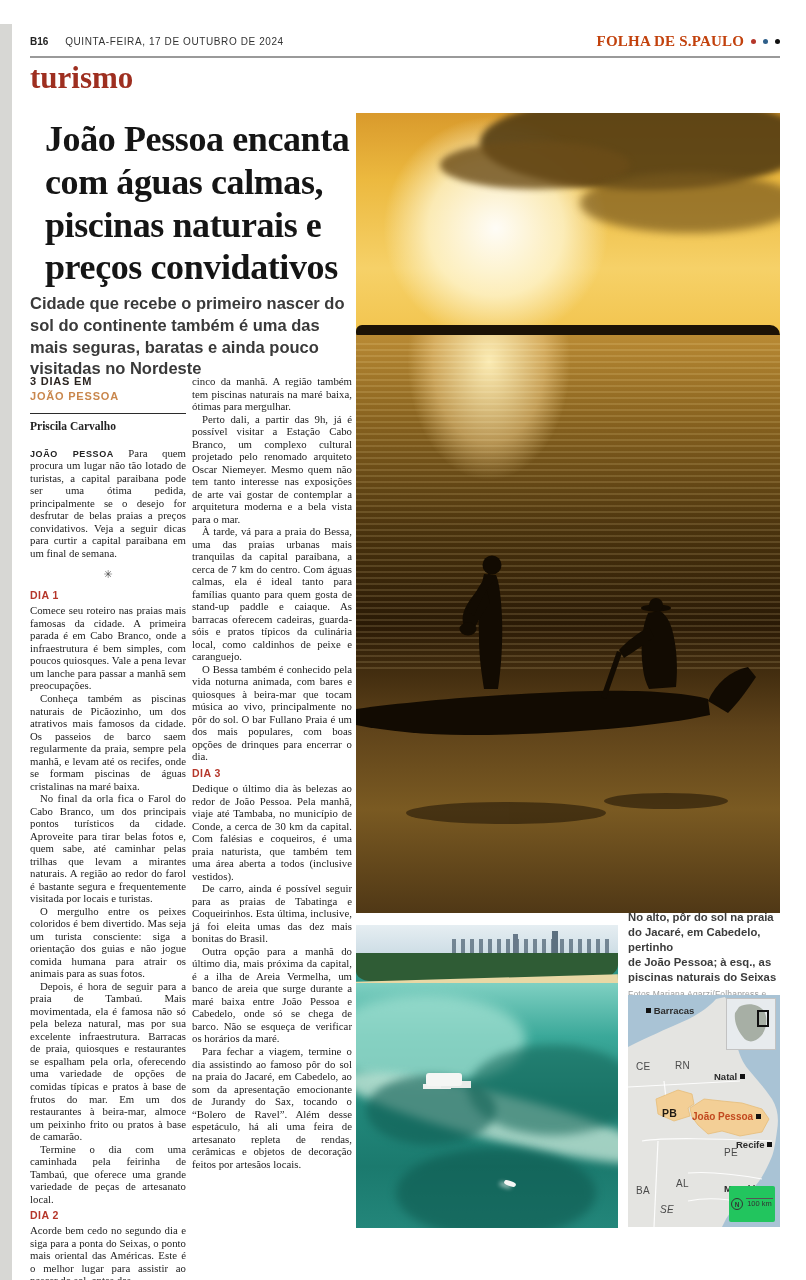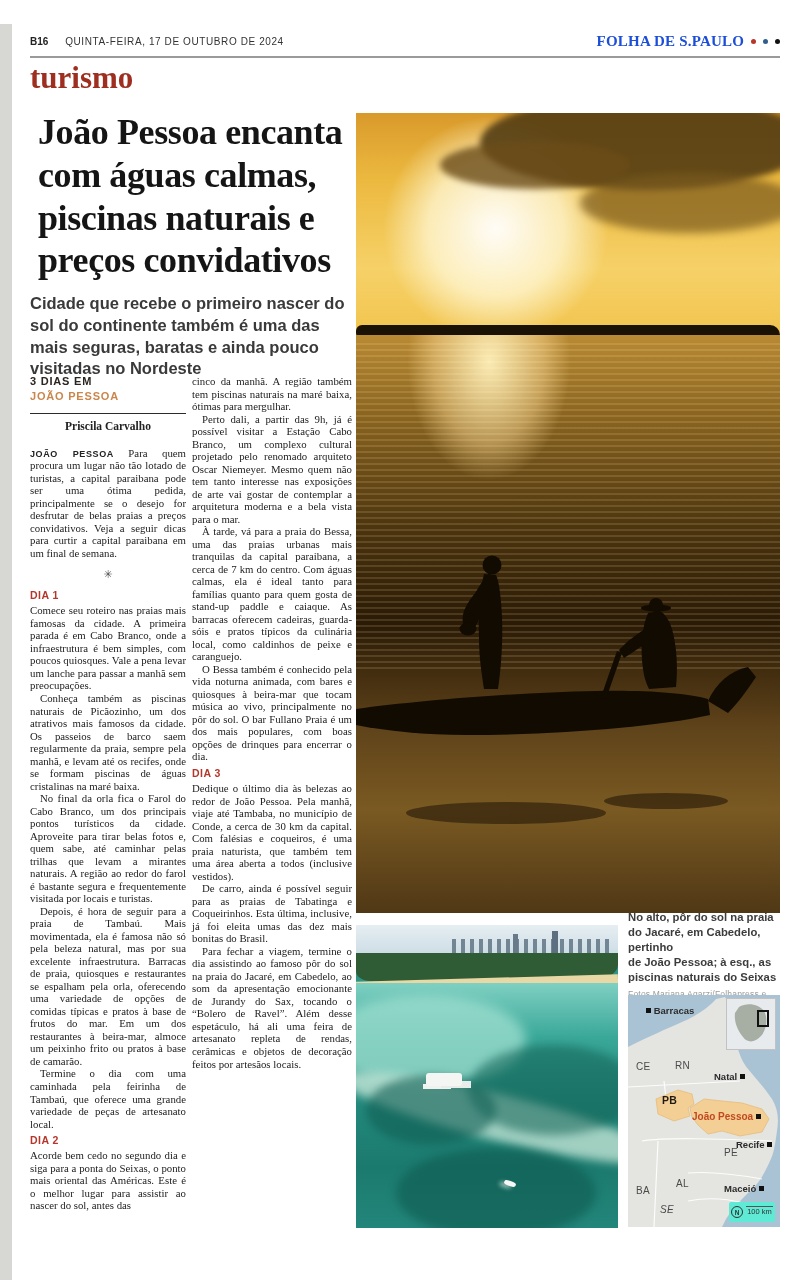--- a/index.html
+++ b/index.html
@@ -6,45 +6,45 @@
   #page{position:relative;width:806px;height:1280px;background:#ffffff;
         font-family:"Liberation Serif",serif;color:#1c1c1c;overflow:hidden;margin:0 auto;}
   .left-edge{position:absolute;left:0;top:24px;width:12px;height:1256px;background:#d7d7d4;}
 
   
   .hdr{position:absolute;left:30px;right:26px;top:36px;height:16px;
        font-family:"Liberation Sans",sans-serif;font-size:10px;color:#222;}
   .hdr .pg{font-weight:bold;margin-right:14px;}
   .hdr .date{letter-spacing:.6px;color:#333;}
   .hdr .mast{position:absolute;right:0;top:-3px;font-family:"Liberation Serif",serif;
-             font-weight:bold;font-size:15px;letter-spacing:.2px;color:#1d4ed8;}
+             font-weight:bold;font-size:15px;letter-spacing:.2px;color:#c2410c;}
   .dot{display:inline-block;width:5px;height:5px;border-radius:50%;margin-left:3px;vertical-align:2px;}
   .hdr-rule{position:absolute;left:30px;right:26px;top:56px;height:2px;background:#9a9a9a;}
   .section-title{position:absolute;left:30px;top:60px;font-size:31px;font-weight:bold;color:#9e2f20;}
 
   
   .headline{position:absolute;left:30px;top:103px;width:330px;font-size:36px;line-height:1.19;
-            font-weight:600;color:#151515;letter-spacing:-.4px;margin:8px;}
+            font-weight:600;color:#151515;letter-spacing:-.4px;margin:15px;}
   .subtitle{position:absolute;left:30px;top:293px;width:330px;margin:0;
             font-family:"Liberation Sans",sans-serif;font-size:16.5px;font-weight:bold;
             line-height:1.32;color:#3a3a3a;}
 
   
   .col{position:absolute;top:375px;width:156px;font-size:10.8px;line-height:1.16;
        text-align:justify;color:#222;}
   .col1{left:30px;}
   .col2{left:192px;width:160px;}
   .col p{margin:0 0 0 0;}
   .col p.ind{text-indent:10px;}
   .kicker1{font-family:"Liberation Sans",sans-serif;font-weight:bold;font-size:11px;
            letter-spacing:.8px;color:#2b2420;}
   .kicker2{font-family:"Liberation Sans",sans-serif;font-weight:bold;font-size:11px;
            letter-spacing:.8px;color:#c9874d;margin-top:2px;}
   .byline-rule{height:1px;background:#2b2b2b;margin:10px 0 6px 0;}
-  .byline{font-weight:bold;font-size:11.5px;margin-bottom:14px;text-align:center;}
+  .byline{font-weight:bold;font-size:11.5px;margin-bottom:14px;text-align:left;}
   .lead-in{font-family:"Liberation Sans",sans-serif;font-weight:bold;font-size:9px;
            letter-spacing:.6px;color:#222;}
   .star-div{text-align:center;font-size:11px;color:#555;margin:9px 0 8px 0;}
   .dia{font-family:"Liberation Sans",sans-serif;font-weight:bold;font-size:10.5px;
        letter-spacing:.5px;color:#b5362a;margin:4px 0 3px 0;text-align:left;}
 
   
   .sunset{position:absolute;left:356px;top:113px;width:424px;height:800px;overflow:hidden;}
   .sk{position:absolute;left:0;top:0;right:0;height:222px;
       background:
@@ -103,21 +103,21 @@
   
   .map{position:absolute;left:628px;top:995px;width:152px;height:232px;background:#a9c3d5;overflow:hidden;
        font-family:"Liberation Sans",sans-serif;}
   .map svg{position:absolute;left:0;top:0;}
   .mlab{position:absolute;font-size:10px;color:#4a4a4a;letter-spacing:.4px;}
   .mcity{position:absolute;font-size:9.5px;color:#2b2b2b;font-weight:bold;}
   .msq{display:inline-block;width:5px;height:5px;background:#111;vertical-align:1px;}
   .m-pb{font-weight:bold;color:#201a12;font-size:10.5px;letter-spacing:.3px;}
   .m-jp{color:#c2491f;font-weight:bold;font-size:10px;}
   .inset{position:absolute;right:4px;top:3px;width:48px;height:50px;background:#e7ebee;border:1px solid #c2c2c2;}
-  .scale{position:absolute;right:5px;bottom:5px;width:46px;height:20px;background:#5eead4;border-radius:2px;
+  .scale{position:absolute;right:5px;bottom:5px;width:46px;height:36px;background:#22c55e;border-radius:2px;
          display:flex;align-items:center;justify-content:center;gap:3px;}
   .ncirc{width:10px;height:10px;border:1px solid #333;border-radius:50%;font-size:6.5px;font-weight:bold;
          color:#333;display:flex;align-items:center;justify-content:center;}
   .scale-txt{font-size:7.5px;color:#333;border-top:1px solid #555;padding:0 1px;line-height:1.4;}
 </style>
 </head>
 <body>
 
 <div id="page">
   <div class="left-edge"></div>
@@ -177,34 +177,36 @@
     <div class="kicker1">3 DIAS EM</div>
     <div class="kicker2">JOÃO PESSOA</div>
     <div class="byline-rule"></div>
     <div class="byline">Priscila Carvalho</div>
     <p><span class="lead-in">JOÃO PESSOA</span><span> Para quem procura um lugar não tão lotado de turistas, a capital paraibana pode ser uma ótima pedida, principalmente se o desejo for desfrutar de belas praias a preços convidativos. Veja a seguir dicas para curtir a capital paraibana em um final de semana.</span></p>
     <div class="star-div">✳</div>
     <div class="dia">DIA 1</div>
     <p>Comece seu roteiro nas praias mais famosas da cidade. A primeira parada é em Cabo Branco, onde a infraestrutura é bem simples, com poucos quiosques. Vale a pena levar um lanche para passar a manhã sem preocupações.</p>
     <p class="ind">Conheça também as piscinas naturais de Picãozinho, um dos atrativos mais famosos da cidade. Os passeios de barco saem regularmente da praia, sempre pela manhã, e levam até os recifes, onde se formam piscinas de águas cristalinas na maré baixa.</p>
     <p class="ind">No final da orla fica o Farol do Cabo Branco, um dos principais pontos turísticos da cidade. Aproveite para tirar belas fotos e, quem sabe, até caminhar pelas trilhas que levam a mirantes naturais. A região ao redor do farol é bastante segura e frequentemente visitada por locais e turistas.</p>
+    <p class="ind">O mergulho entre os peixes coloridos é bem divertido. Mas seja um turista consciente: siga a orientação dos guias e não jogue comida humana para atrair os animais para as suas fotos.</p>
     <p class="ind">Depois, é hora de seguir para a praia de Tambaú. Mais movimentada, ela é famosa não só pela beleza natural, mas por sua excelente infraestrutura. Barracas de praia, quiosques e restaurantes se espalham pela orla, oferecendo uma variedade de opções de comidas típicas e pratos à base de frutos do mar. Em um dos restaurantes à beira-mar, almoce um peixinho frito ou pratos à base de camarão.</p>
     <p class="ind">Termine o dia com uma caminhada pela feirinha de Tambaú, que oferece uma grande variedade de peças de artesanato local.</p>
     <div class="dia">DIA 2</div>
     <p>Acorde bem cedo no segundo dia e siga para a ponta do Seixas, o ponto mais oriental das Américas. Este é o melhor lugar para assistir ao nascer do sol, antes das</p>
   </div>
 
   <div class="col col2">
     <p>cinco da manhã. A região também tem piscinas naturais na maré baixa, ótimas para mergulhar.</p>
     <p class="ind">Perto dali, a partir das 9h, já é possível visitar a Estação Cabo Branco, um complexo cultural projetado pelo renomado arquiteto Oscar Niemeyer. Mesmo quem não tem tanto interesse nas exposições de arte vai gostar de contemplar a arquitetura moderna e a bela vista para o mar.</p>
     <p class="ind">À tarde, vá para a praia do Bessa, uma das praias urbanas mais tranquilas da capital paraibana, a cerca de 7 km do centro. Com águas calmas, ela é ideal tanto para famílias quanto para quem gosta de stand-up paddle e caiaque. As barracas oferecem cadeiras, guarda-sóis e pratos típicos da culinária local, como caldinhos de peixe e caranguejo.</p>
     <p class="ind">O Bessa também é conhecido pela vida noturna animada, com bares e quiosques à beira-mar que tocam música ao vivo, principalmente no pôr do sol. O bar Fullano Praia é um dos mais populares, com boas opções de drinques para encerrar o dia.</p>
     <div class="dia">DIA 3</div>
     <p>Dedique o último dia às belezas ao redor de João Pessoa. Pela manhã, viaje até Tambaba, no município de Conde, a cerca de 30 km da capital. Com falésias e coqueiros, é uma praia naturista, que também tem uma área aberta a todos (inclusive vestidos).</p>
     <p class="ind">De carro, ainda é possível seguir para as praias de Tabatinga e Coqueirinhos. Esta última, inclusive, já foi eleita umas das dez mais bonitas do Brasil.</p>
+    <p class="ind">Outra opção para a manhã do último dia, mais próxima da capital, é a ilha de Areia Vermelha, um banco de areia que surge durante a maré baixa entre João Pessoa e Cabedelo, onde só se chega de barco. Não se esqueça de verificar os horários da maré.</p>
     <p class="ind">Para fechar a viagem, termine o dia assistindo ao famoso pôr do sol na praia do Jacaré, em Cabedelo, ao som da apresentação emocionante de Jurandy do Sax, tocando o “Bolero de Ravel”. Além desse espetáculo, há ali uma feira de artesanato repleta de rendas, cerâmicas e objetos de decoração feitos por artesãos locais.</p>
   </div>
 
   <div class="aerial">
     <div class="a-sky"></div>
     <div class="a-city"></div>
     <div class="a-tower"></div>
     <div class="a-tower2"></div>
     <div class="a-trees"></div>
     <div class="a-beach"></div>
@@ -239,21 +241,21 @@
       <path d="M30,146 L26,232" stroke="#ffffff" stroke-width="1.2" fill="none" opacity=".9"></path>
       <path d="M60,178 C84,176 112,180 134,184" stroke="#ffffff" stroke-width="1.2" fill="none" opacity=".9"></path>
       <path d="M60,206 C80,202 100,204 116,208" stroke="#ffffff" stroke-width="1.2" fill="none" opacity=".9"></path>
       <path d="M28,104 L50,95 L64,99 L66,109 L60,113 L62,121 L46,126 L30,119 Z" fill="#f3cf96" stroke="#e6bd79" stroke-width="0.8"></path>
       <path d="M62,113 L76,104 L94,106 L114,108 L134,114 L141,124 L134,137 L112,141 L94,136 L80,139 L70,130 L64,122 Z" fill="#f3cf96" stroke="#e6bd79" stroke-width="0.8"></path>
     </svg>
     <div class="mcity" style="left:18px;top:10px;"><span class="msq"></span> <span>Barracas</span></div>
     <div class="mlab" style="left:8px;top:66px;">CE</div>
     <div class="mlab" style="left:47px;top:65px;">RN</div>
     <div class="mcity" style="left:86px;top:76px;"><span>Natal</span> <span class="msq"></span></div>
-    <div class="mcity m-pb" style="left:34px;top:99px;">PB</div>
+    <div class="mcity m-pb" style="left:34px;top:112px;">PB</div>
     <div class="mcity m-jp" style="left:64px;top:116px;"><span>João Pessoa</span> <span class="msq"></span></div>
     <div class="mlab" style="left:48px;top:152px;margin-left:48px;">PE</div>
     <div class="mcity" style="left:108px;top:144px;"><span>Recife</span> <span class="msq"></span></div>
     <div class="mlab" style="left:48px;top:183px;">AL</div>
     <div class="mcity" style="left:64px;top:188px;padding-left:32px;"><span>Maceió</span> <span class="msq"></span></div>
     <div class="mlab" style="left:8px;top:190px;">BA</div>
     <div class="mlab" style="left:32px;top:209px;font-style:italic;">SE</div>
     <div class="inset">
       <svg width="48" height="50" viewBox="0 0 48 50">
         <path d="M12,8 C20,3 32,5 37,12 C41,19 40,30 34,37 C28,44 20,44 16,38 C10,31 7,22 8,14 Z" fill="#a7afa5"></path>

